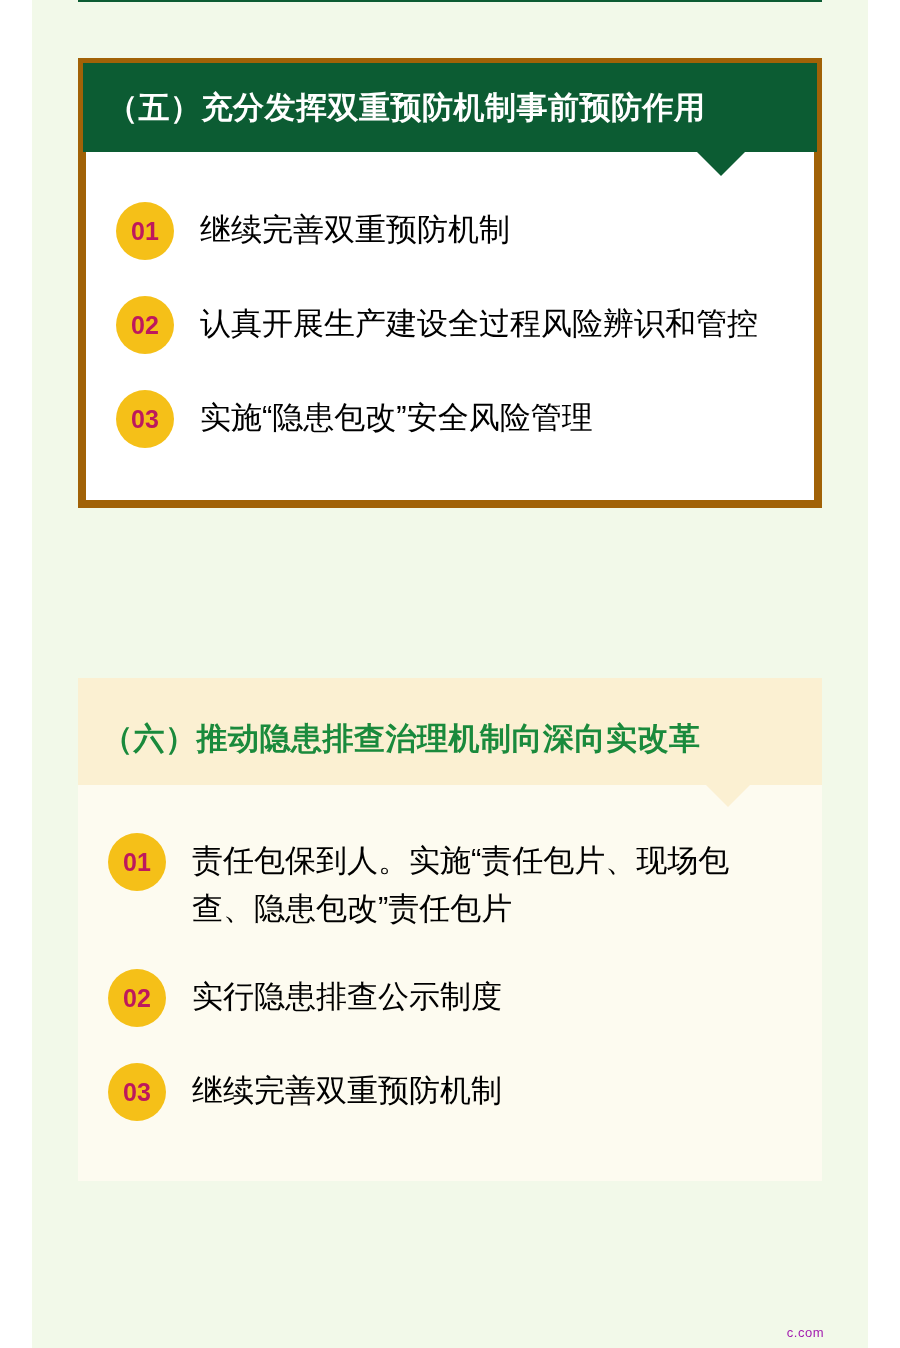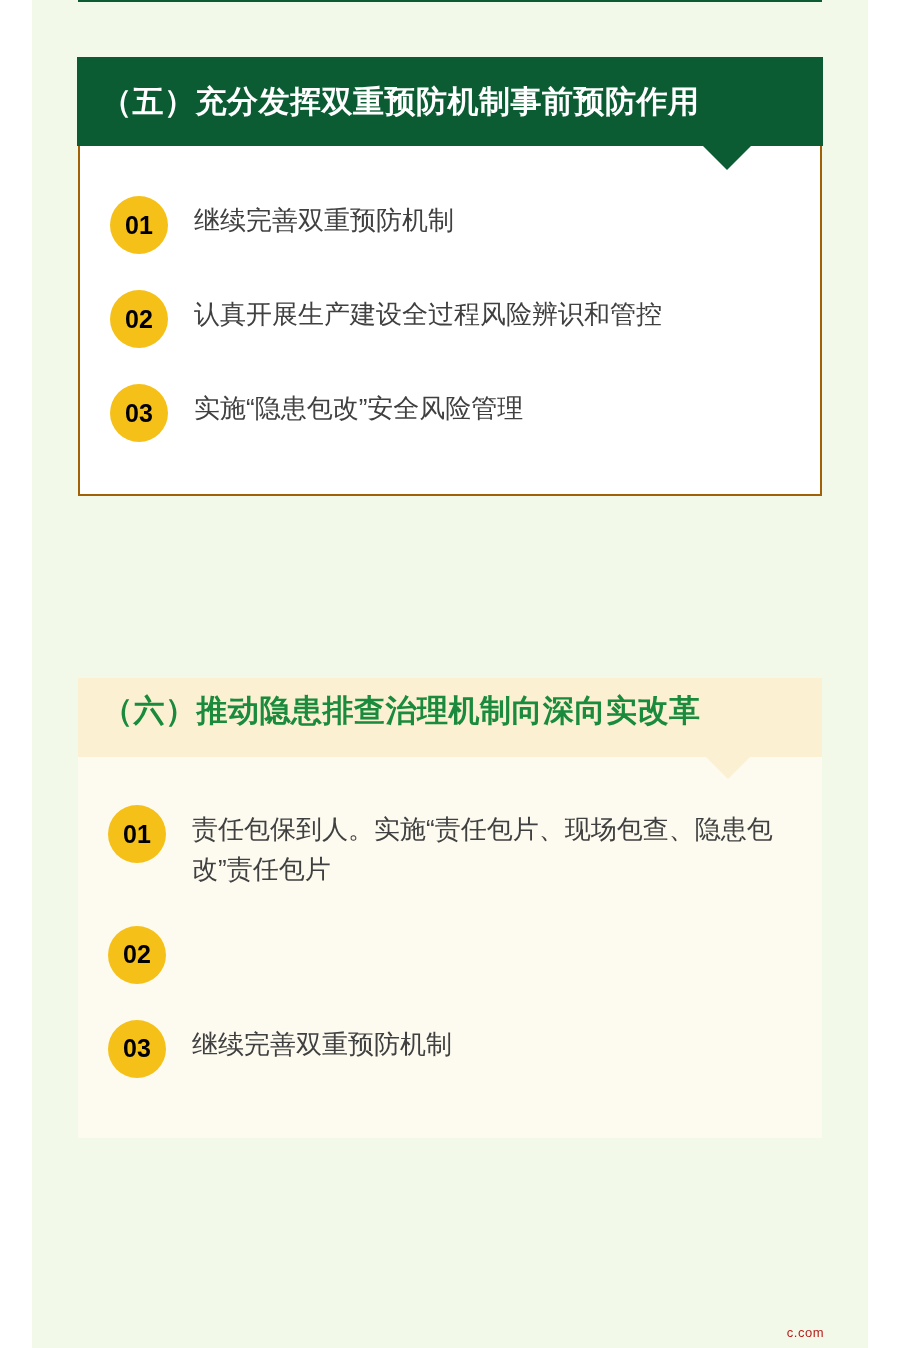--- a/index.html
+++ b/index.html
@@ -51,21 +51,21 @@
     position: absolute;
     left: 46px;
     right: 46px;
     box-sizing: border-box;
   }
 
   
   .card-green {
     top: 58px;
     background: #ffffff;
-    border: 2px solid #a16207;
+    border: 8px solid #a16207;
   }
   .card-green .card-header {
     background: #0c5c33;
     margin: -3px -3px 0 -3px;
     padding: 26px 24px 26px 24px;
     position: relative;
   }
   .card-green .card-title {
     color: #ffffff;
     font-size: 31px;
@@ -89,21 +89,21 @@
   }
 
   
   .card-cream {
     top: 678px;
     background: #fdfbf0;
     border: none;
   }
   .card-cream .card-header {
     background: #fbf0d2;
-    padding: 14px 24px 28px 24px;
+    padding: 42px 24px 28px 24px;
     position: relative;
   }
   .card-cream .card-title {
     color: #1a8a3c;
     font-size: 31px;
     font-weight: bold;
     line-height: 1.2;
     letter-spacing: 0.5px;
     white-space: nowrap;
   }
@@ -128,43 +128,43 @@
     margin-bottom: 34px;
   }
   .item:last-child { margin-bottom: 0; }
 
   .badge {
     flex: 0 0 auto;
     width: 58px;
     height: 58px;
     border-radius: 50%;
     background: #f5c018;
-    color: #000000;
+    color: #be185d;
     font-size: 25px;
     font-weight: bold;
     display: flex;
     align-items: center;
     justify-content: center;
     margin-right: 26px;
     margin-top: 2px;
   }
   .item-text {
-    color: #404040;
-    font-size: 26px;
+    color: #000000;
+    font-size: 31px;
     line-height: 1.55;
     padding-top: 6px;
     max-width: 640px;
   }
 
   .watermark {
     position: absolute;
     right: 44px;
     bottom: 8px;
     font-size: 13px;
-    color: #b91c1c;
+    color: #a21caf;
     letter-spacing: 0.5px;
   }
 </style>
 </head>
 <body>
 
 <div class="page-edge left"></div>
 <div class="page-edge right"></div>
 
 <div class="page-inner">
@@ -197,20 +197,21 @@
       <div class="card-title">（六）推动隐患排查治理机制向深向实改革</div>
       <div class="notch"></div>
     </div>
     <div class="card-body">
       <div class="item">
         <div class="badge">01</div>
         <div class="item-text">责任包保到人。实施“责任包片、现场包查、隐患包改”责任包片</div>
       </div>
       <div class="item">
         <div class="badge">02</div>
+        <div class="item-text">实行隐患排查公示制度</div>
       </div>
       <div class="item">
         <div class="badge">03</div>
         <div class="item-text">继续完善双重预防机制</div>
       </div>
     </div>
   </section>
 
   <div class="watermark">c.com</div>
 

